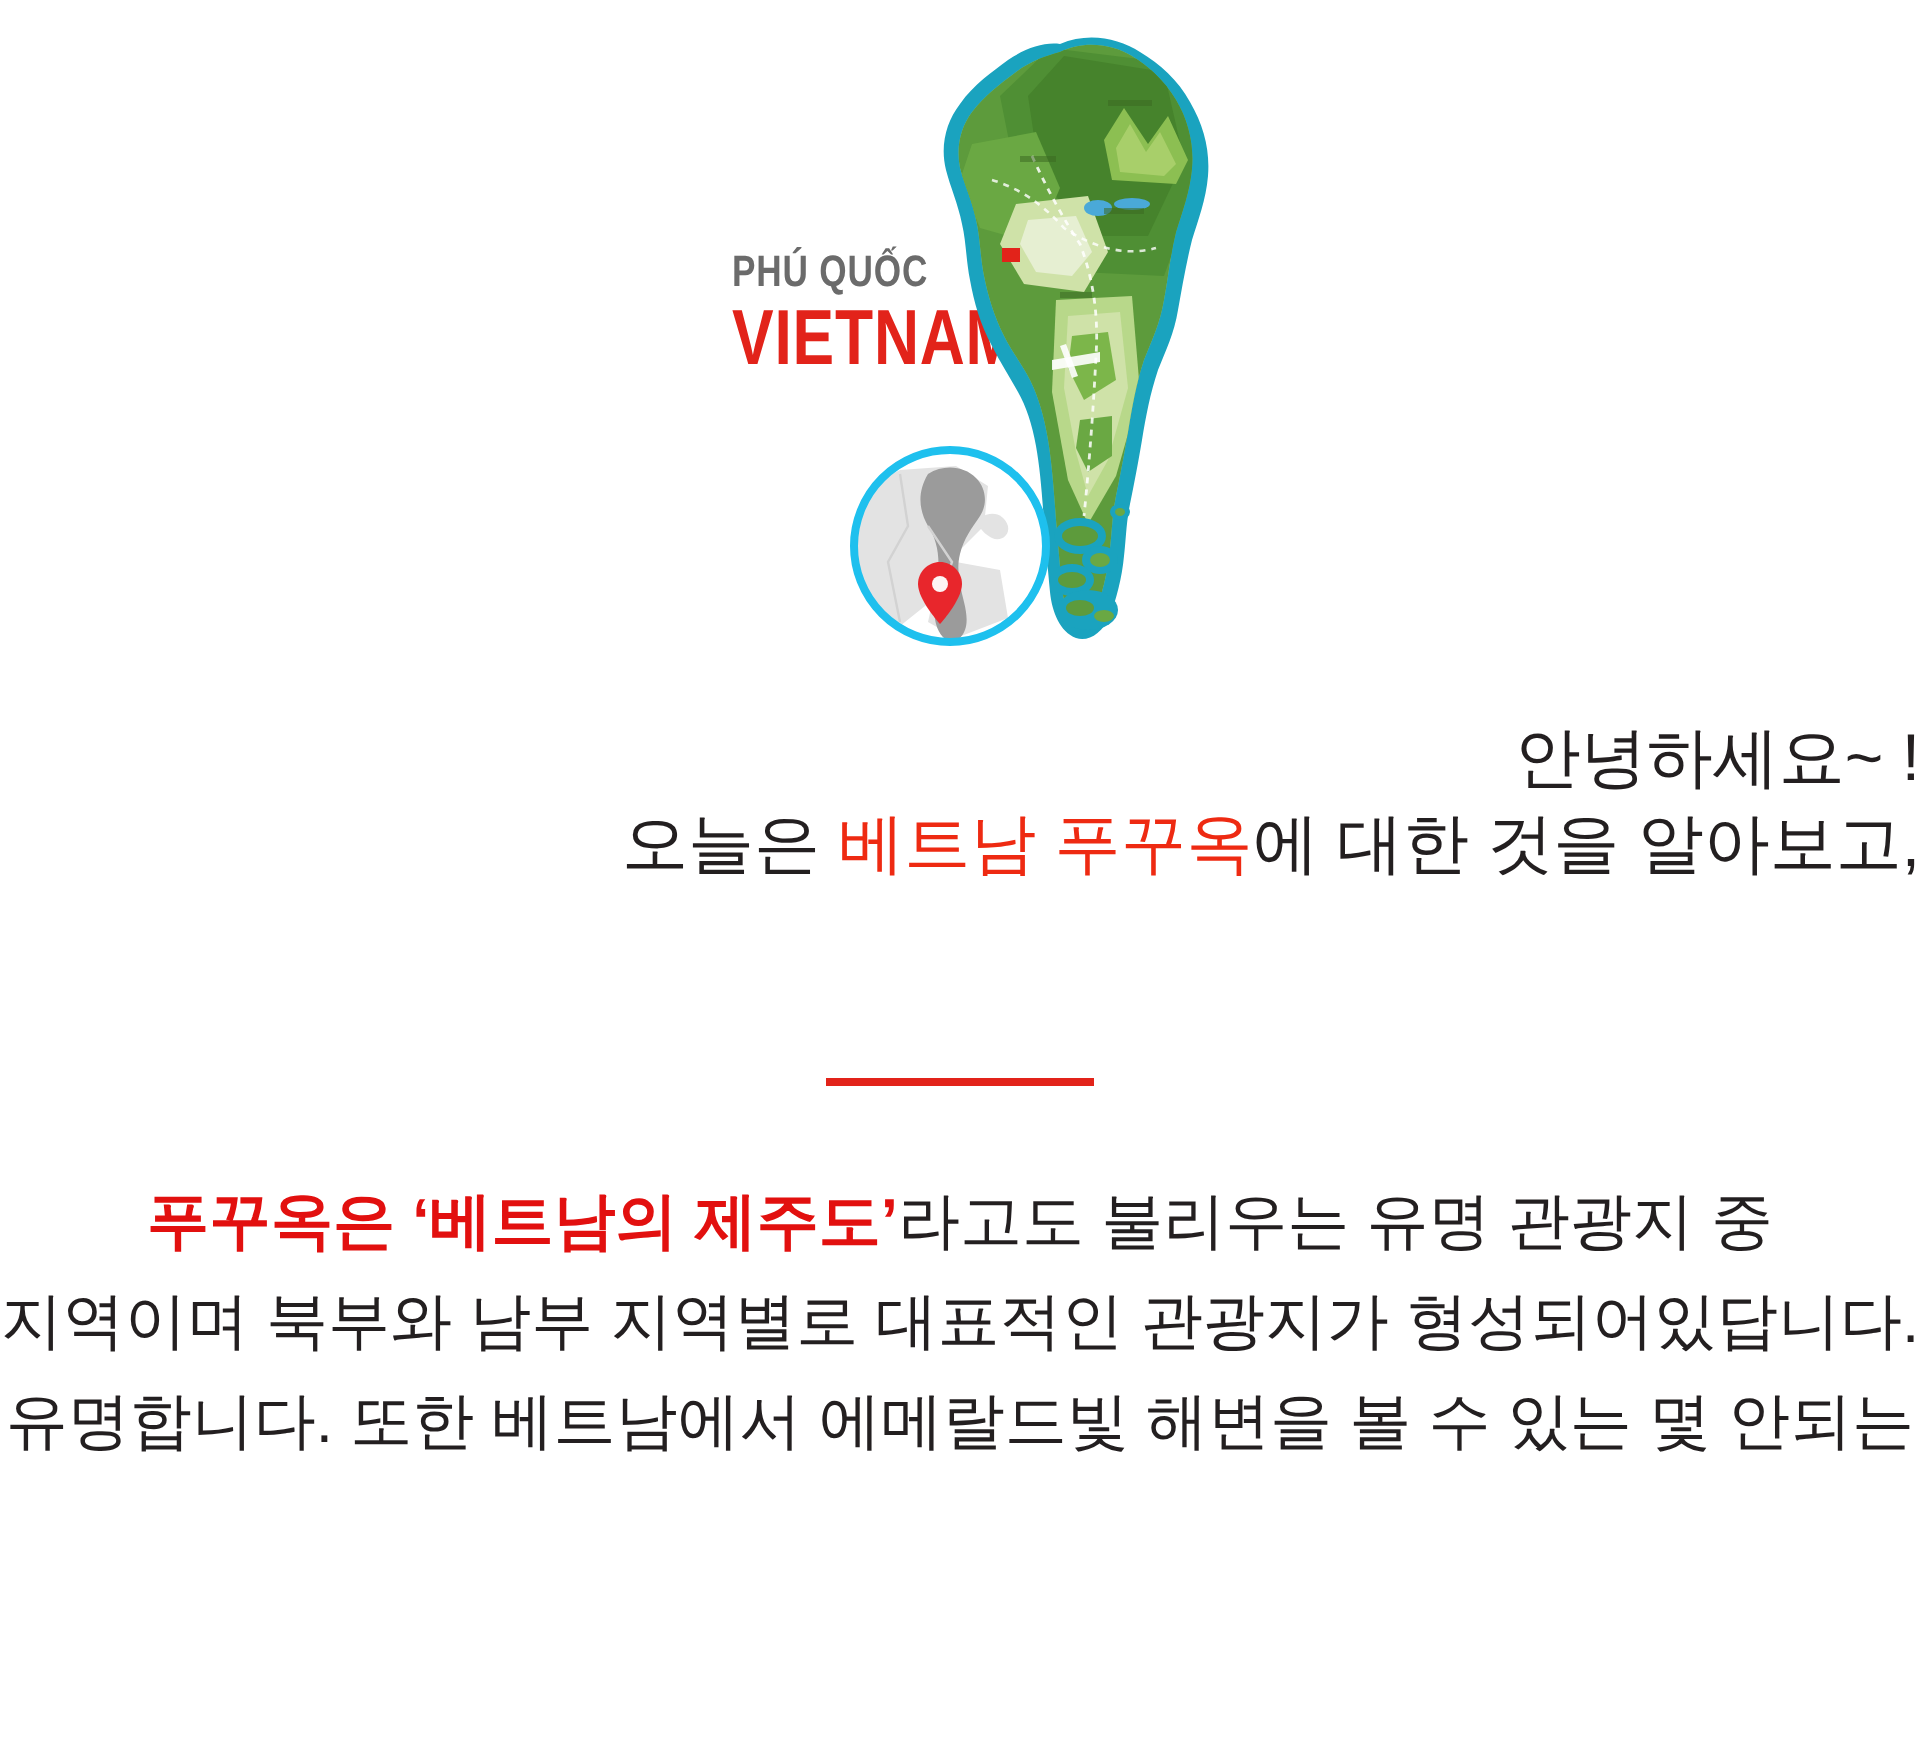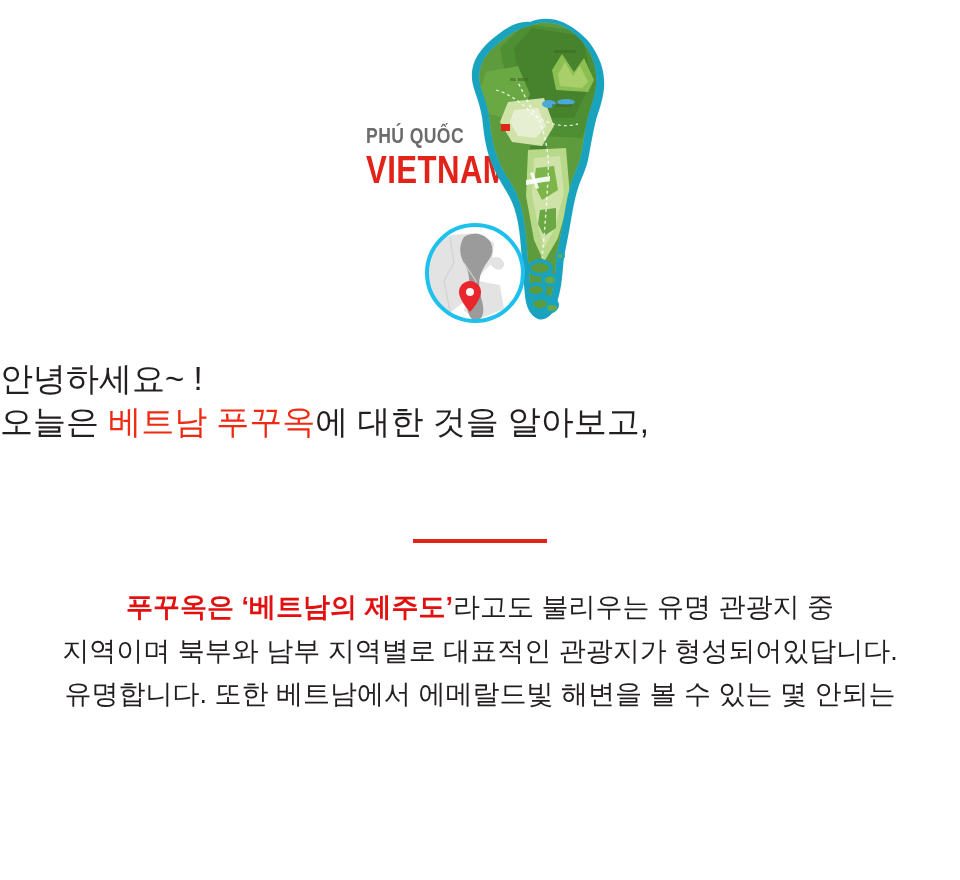--- a/index.html
+++ b/index.html
@@ -28,21 +28,21 @@
     transform:scaleX(0.80);transform-origin:left center;
     white-space:nowrap;
   }
 
   .island-wrap{position:absolute;left:470px;top:18px;width:160px;height:302px;}
   .inset-wrap{position:absolute;left:420px;top:219px;width:110px;height:108px;}
 
   
   .headline{
     position:absolute;left:0;top:358px;width:960px;
-    text-align:left;
+    text-align:right;
   }
   .hl-line{
     line-height:1.30;
     white-space:nowrap;
     font-weight:400;
   }
   .hl1{font-size:33px;color:#231f20;}
   .hl2{font-size:33px;color:#231f20;}
   .hl3{font-size:32px;font-weight:bold;color:#231f20;letter-spacing:-0.4px;}
   .c-red{color:#ee2a12;}
@@ -56,21 +56,21 @@
     position:absolute;left:413px;top:539px;
     width:134px;height:4px;background:#e2231a;
   }
 
   
   .body-copy{
     position:absolute;left:0;top:586px;width:960px;
     text-align:center;
   }
   .bc-line{
-    font-size:27px;line-height:1.62;color:#231f20;
+    font-size:31px;line-height:1.62;color:#231f20;
     white-space:nowrap;
   }
   .bc-strong{font-weight:bold;color:#e2100f;}
   .bc-last{
     font-size:27px;line-height:1.62;font-weight:bold;color:#e2100f;
     white-space:nowrap;margin-top:5px;
   }
 </style>
 </head>
 <body>

